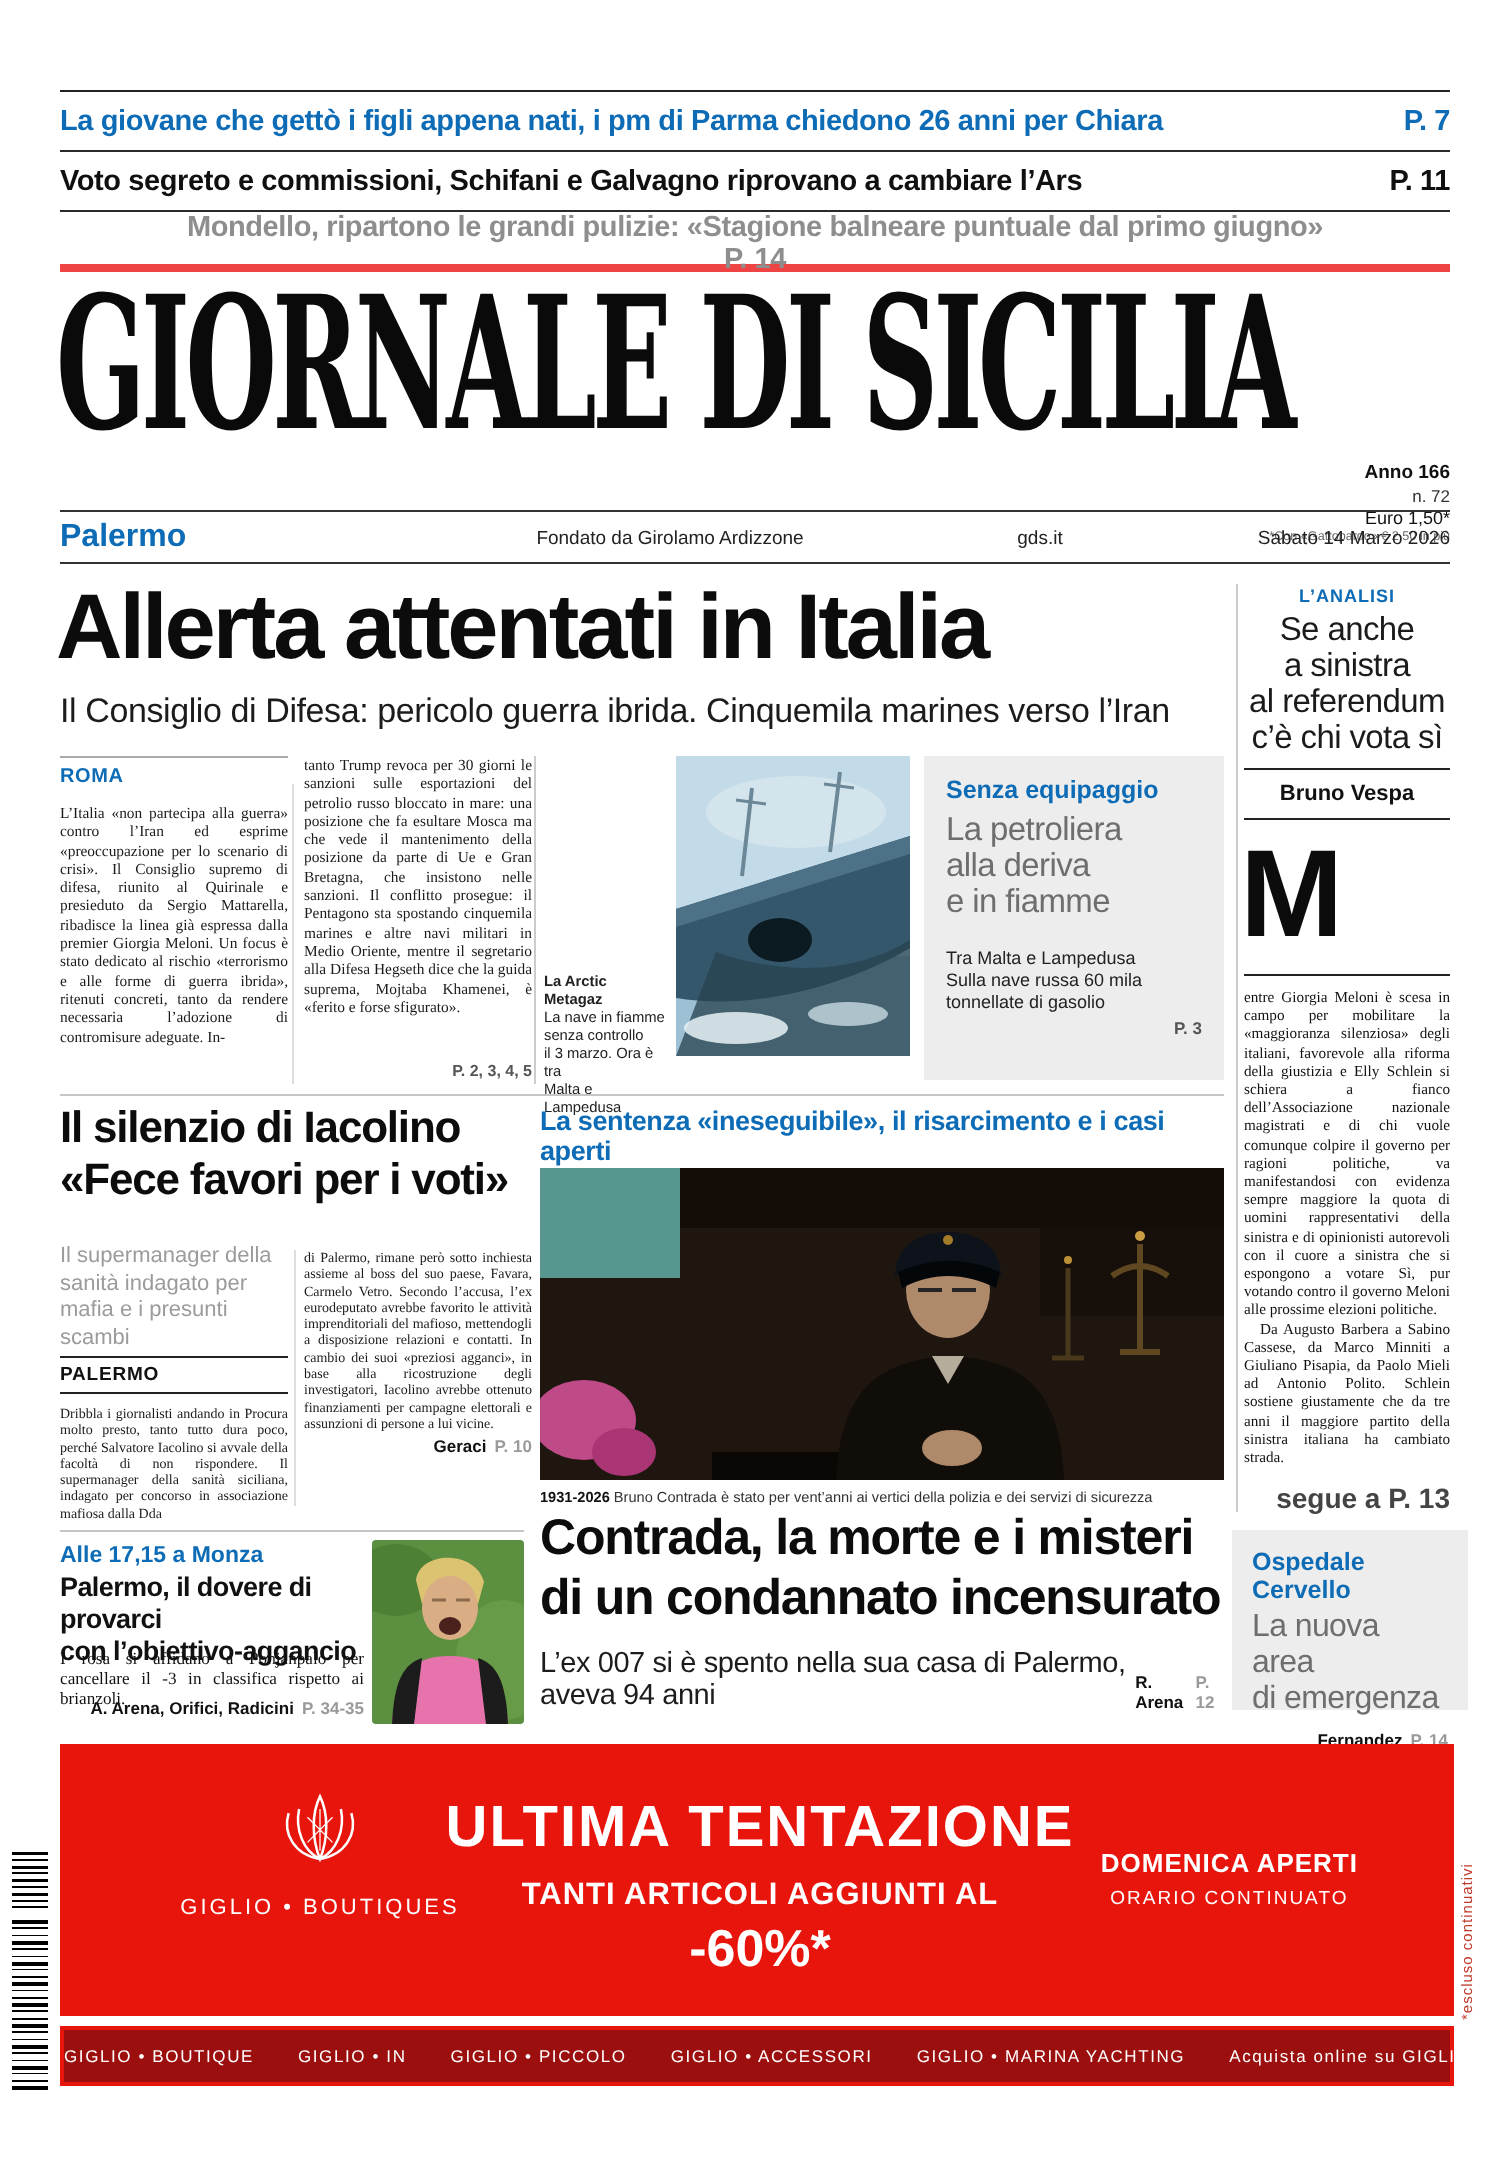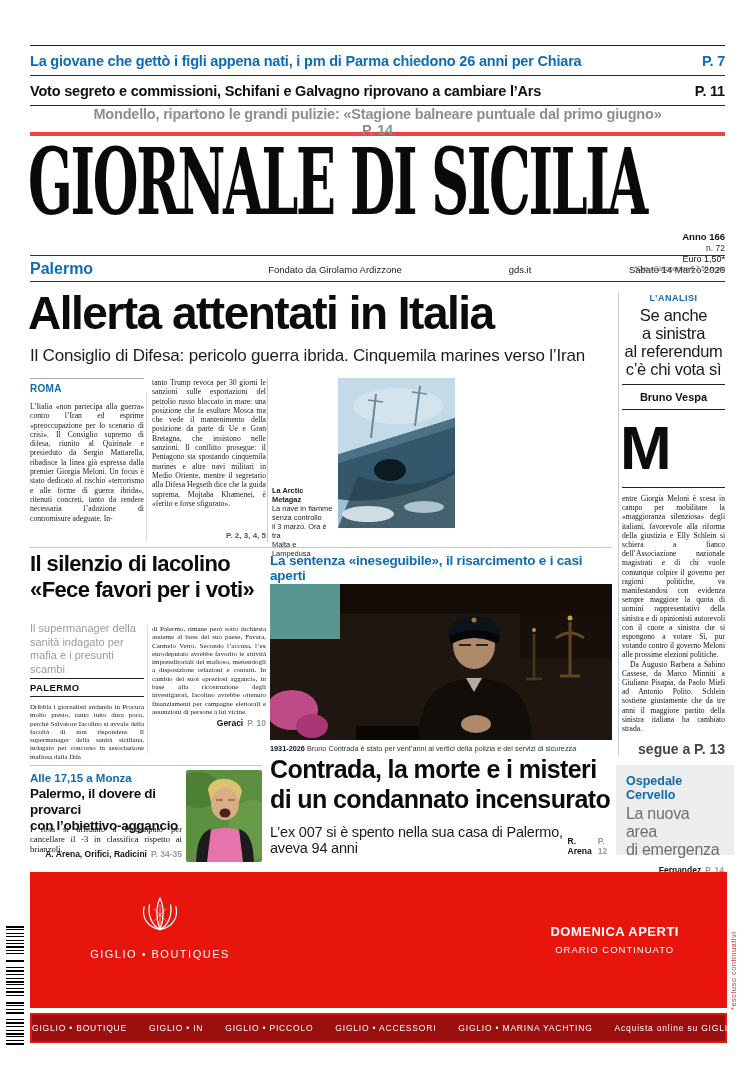--- a/index.html
+++ b/index.html
@@ -211,20 +211,31 @@
       <line x1="74" y1="14" x2="89" y2="16" stroke="#6b8798" stroke-width="1.5"></line>
       <path d="M-5 78 L117 40 L117 96 C80 118 30 128 -5 120 Z" fill="#34576b"></path>
       <path d="M-5 78 L117 40 L117 49 L-5 87 Z" fill="#4d7186"></path>
       <path d="M20 98 C60 112 95 106 117 92 L117 150 L0 150 Z" fill="#27424f" opacity="0.75"></path>
       <ellipse cx="52" cy="92" rx="16" ry="11" fill="#0c1a22"></ellipse>
       <ellipse cx="30" cy="136" rx="26" ry="8" fill="#e8f2f6" opacity="0.85"></ellipse>
       <ellipse cx="86" cy="129" rx="20" ry="6" fill="#dcebf2" opacity="0.7"></ellipse>
     </svg>
   </div>
 
+  <div id="tanker-box">
+    <div class="bk">Senza equipaggio</div>
+    <div class="bt pre">La petroliera
+alla deriva
+e in fiamme</div>
+    <div class="bl">
+      <div>Tra Malta e Lampedusa</div>
+      <div>Sulla nave russa 60 mila tonnellate di gasolio</div>
+    </div>
+    <div class="bp">P. 3</div>
+  </div>
 
   <div class="vr" style="left:146px;top:392px;height:150px;background:#ddd"></div>
   <div class="vr" style="left:267px;top:378px;height:164px"></div>
   <div class="vr" style="left:618px;top:292px;height:464px"></div>
   <div class="hr" style="left:30px;top:547px;width:582px"></div>
   <div class="hr" style="left:30px;top:765px;width:232px"></div>
 
   <div id="an-kicker">L’ANALISI</div>
   <div id="an-title" class="pre">Se anche
 a sinistra
@@ -339,20 +350,25 @@
           <path d="M20 34 C28 30 32 20 30 10"></path>
           <path d="M20 34 C8 32 2 22 5 12"></path>
           <path d="M20 34 C32 32 38 22 35 12"></path>
         </g>
         <g stroke="#fff" stroke-width="0.6" fill="none">
           <path d="M14 14 L26 26 M26 14 L14 26 M20 10 L20 30"></path>
         </g>
       </svg>
       <div class="bw">GIGLIO • BOUTIQUES</div>
     </div>
+    <div id="ad-center">
+      <div class="t1">ULTIMA TENTAZIONE</div>
+      <div class="t2">TANTI ARTICOLI AGGIUNTI AL</div>
+      <div class="t3">-60%*</div>
+    </div>
     <div id="ad-right">
       <div class="r1">DOMENICA APERTI</div>
       <div class="r2">ORARIO CONTINUATO</div>
     </div>
   </div>
   <div id="ad-note">*escluso continuativi</div>
 
   <div id="strip">
     <span>GIGLIO • BOUTIQUE</span>
     <span>GIGLIO • IN</span>

